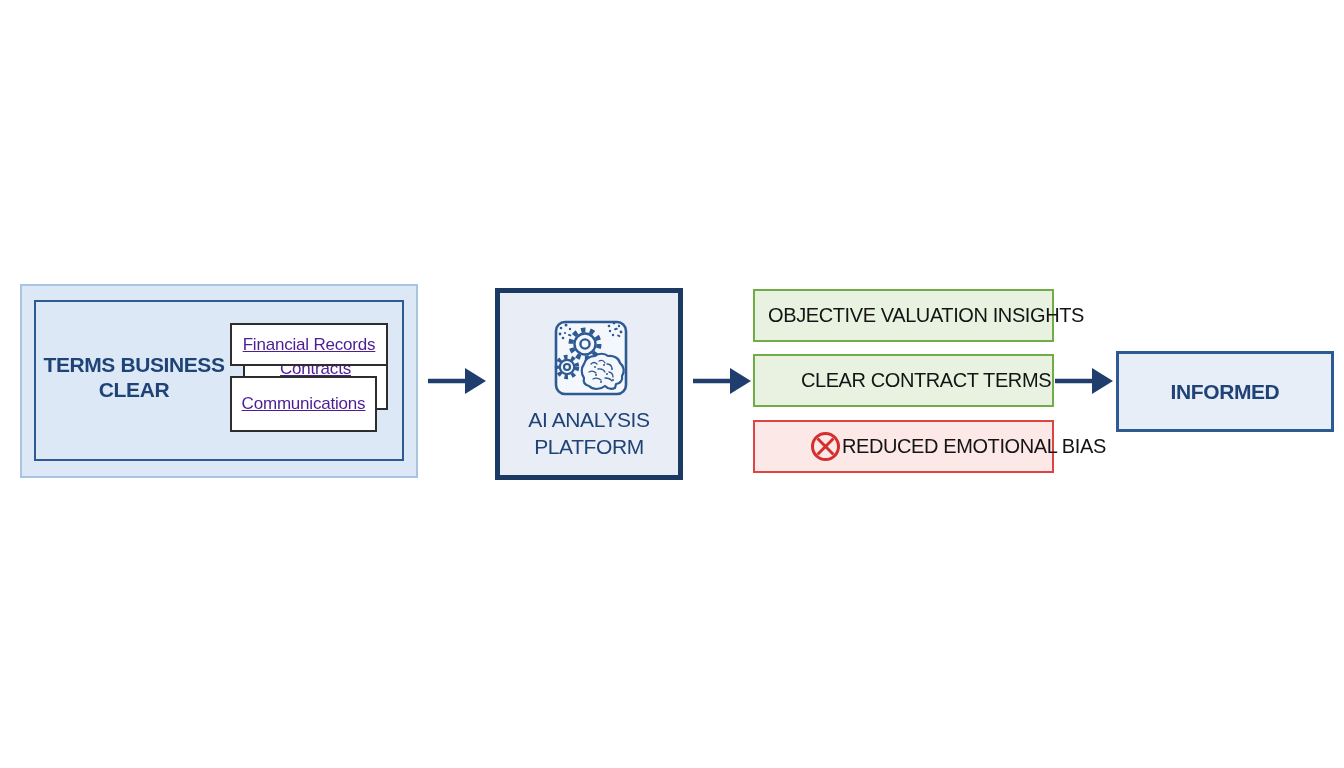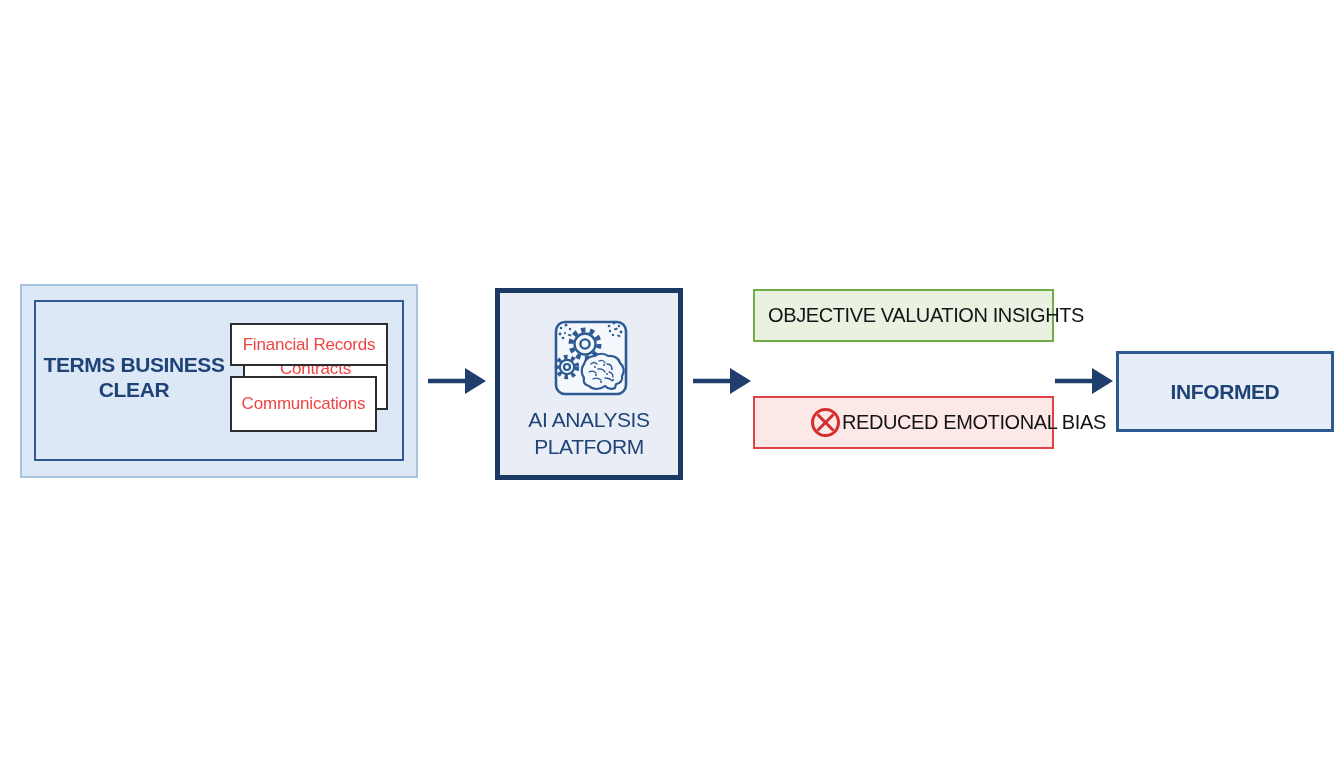--- a/index.html
+++ b/index.html
@@ -34,21 +34,21 @@
     color: #1f4377;
     font-size: 21px; font-weight: bold;
     line-height: 25px; letter-spacing: -0.4px;
   }
   .doc-box {
     position: absolute;
     background: #ffffff;
     border: 2px solid #2d2d2d;
     box-sizing: border-box;
     display: flex; align-items: center; justify-content: center;
-    font-size: 17px; color: #ef4444; letter-spacing: -0.2px;
+    font-size: 17px; color: #4c1d95; letter-spacing: -0.2px; text-decoration: underline;
   }
   .doc-financial      { left: 208px; top: 37px;  width: 158px; height: 43px; z-index: 2; }
   .doc-contracts      { left: 221px; top: 68px;  width: 145px; height: 56px; z-index: 1;
                         align-items: flex-start; padding-top: 3px; }
   .doc-communications { left: 208px; top: 90px; width: 147px; height: 56px; z-index: 3; }
 
   
   .flow-arrow { position: absolute; width: 60px; height: 32px; }
   .arrow-1 { left: 427px;  top: 365px; }
   .arrow-2 { left: 692px;  top: 365px; }
@@ -77,21 +77,21 @@
     width: 301px; height: 53px;
     box-sizing: border-box;
     display: flex; align-items: center; justify-content: center;
     font-size: 20px; color: #141414; letter-spacing: -0.4px;
     white-space: nowrap;
     padding-left: 45px;
   }
   .out-green { background: #e9f2e1; border: 2px solid #70ad47; top: 289px; }
   .out-green2 { top: 354px; }
   .out-red {
-    background: #fce8e6; border: 2px solid #e04343; top: 396px;
+    background: #fce8e6; border: 2px solid #e04343; top: 420px;
     justify-content: flex-start;
   }
   .out-red .no-icon { margin-left: 9px; flex: 0 0 auto; }
   .out-red .out-label { flex: 1 1 auto; text-align: center; padding-right: 6px; }
 
   
   .outcome-box {
     position: absolute; left: 1116px; top: 339px;
     width: 218px; height: 81px;
     background: #e8eef7;
@@ -210,20 +210,23 @@
   </div>
 
   <svg class="flow-arrow arrow-2" viewBox="0 0 60 32">
     <line x1="1" y1="16" x2="40" y2="16" stroke="#1f3e6d" stroke-width="4.6"></line>
     <polygon points="38,3 59,16 38,29" fill="#1f3e6d"></polygon>
   </svg>
 
   <div class="out-box out-green">
     <span class="out-label">OBJECTIVE VALUATION INSIGHTS</span>
   </div>
+  <div class="out-box out-green out-green2">
+    <span class="out-label">CLEAR CONTRACT TERMS</span>
+  </div>
   <div class="out-box out-red">
     <svg class="no-icon" width="33" height="33" viewBox="0 0 34 34">
       <circle cx="17" cy="17" r="13.4" fill="none" stroke="#d42f2f" stroke-width="3.1"></circle>
       <line x1="8.8" y1="8.8" x2="25.2" y2="25.2" stroke="#d42f2f" stroke-width="3.1"></line>
       <line x1="25.2" y1="8.8" x2="8.8" y2="25.2" stroke="#d42f2f" stroke-width="3.1"></line>
     </svg>
     <span class="out-label">REDUCED EMOTIONAL BIAS</span>
   </div>
 
   <svg class="flow-arrow arrow-3" viewBox="0 0 60 32">

